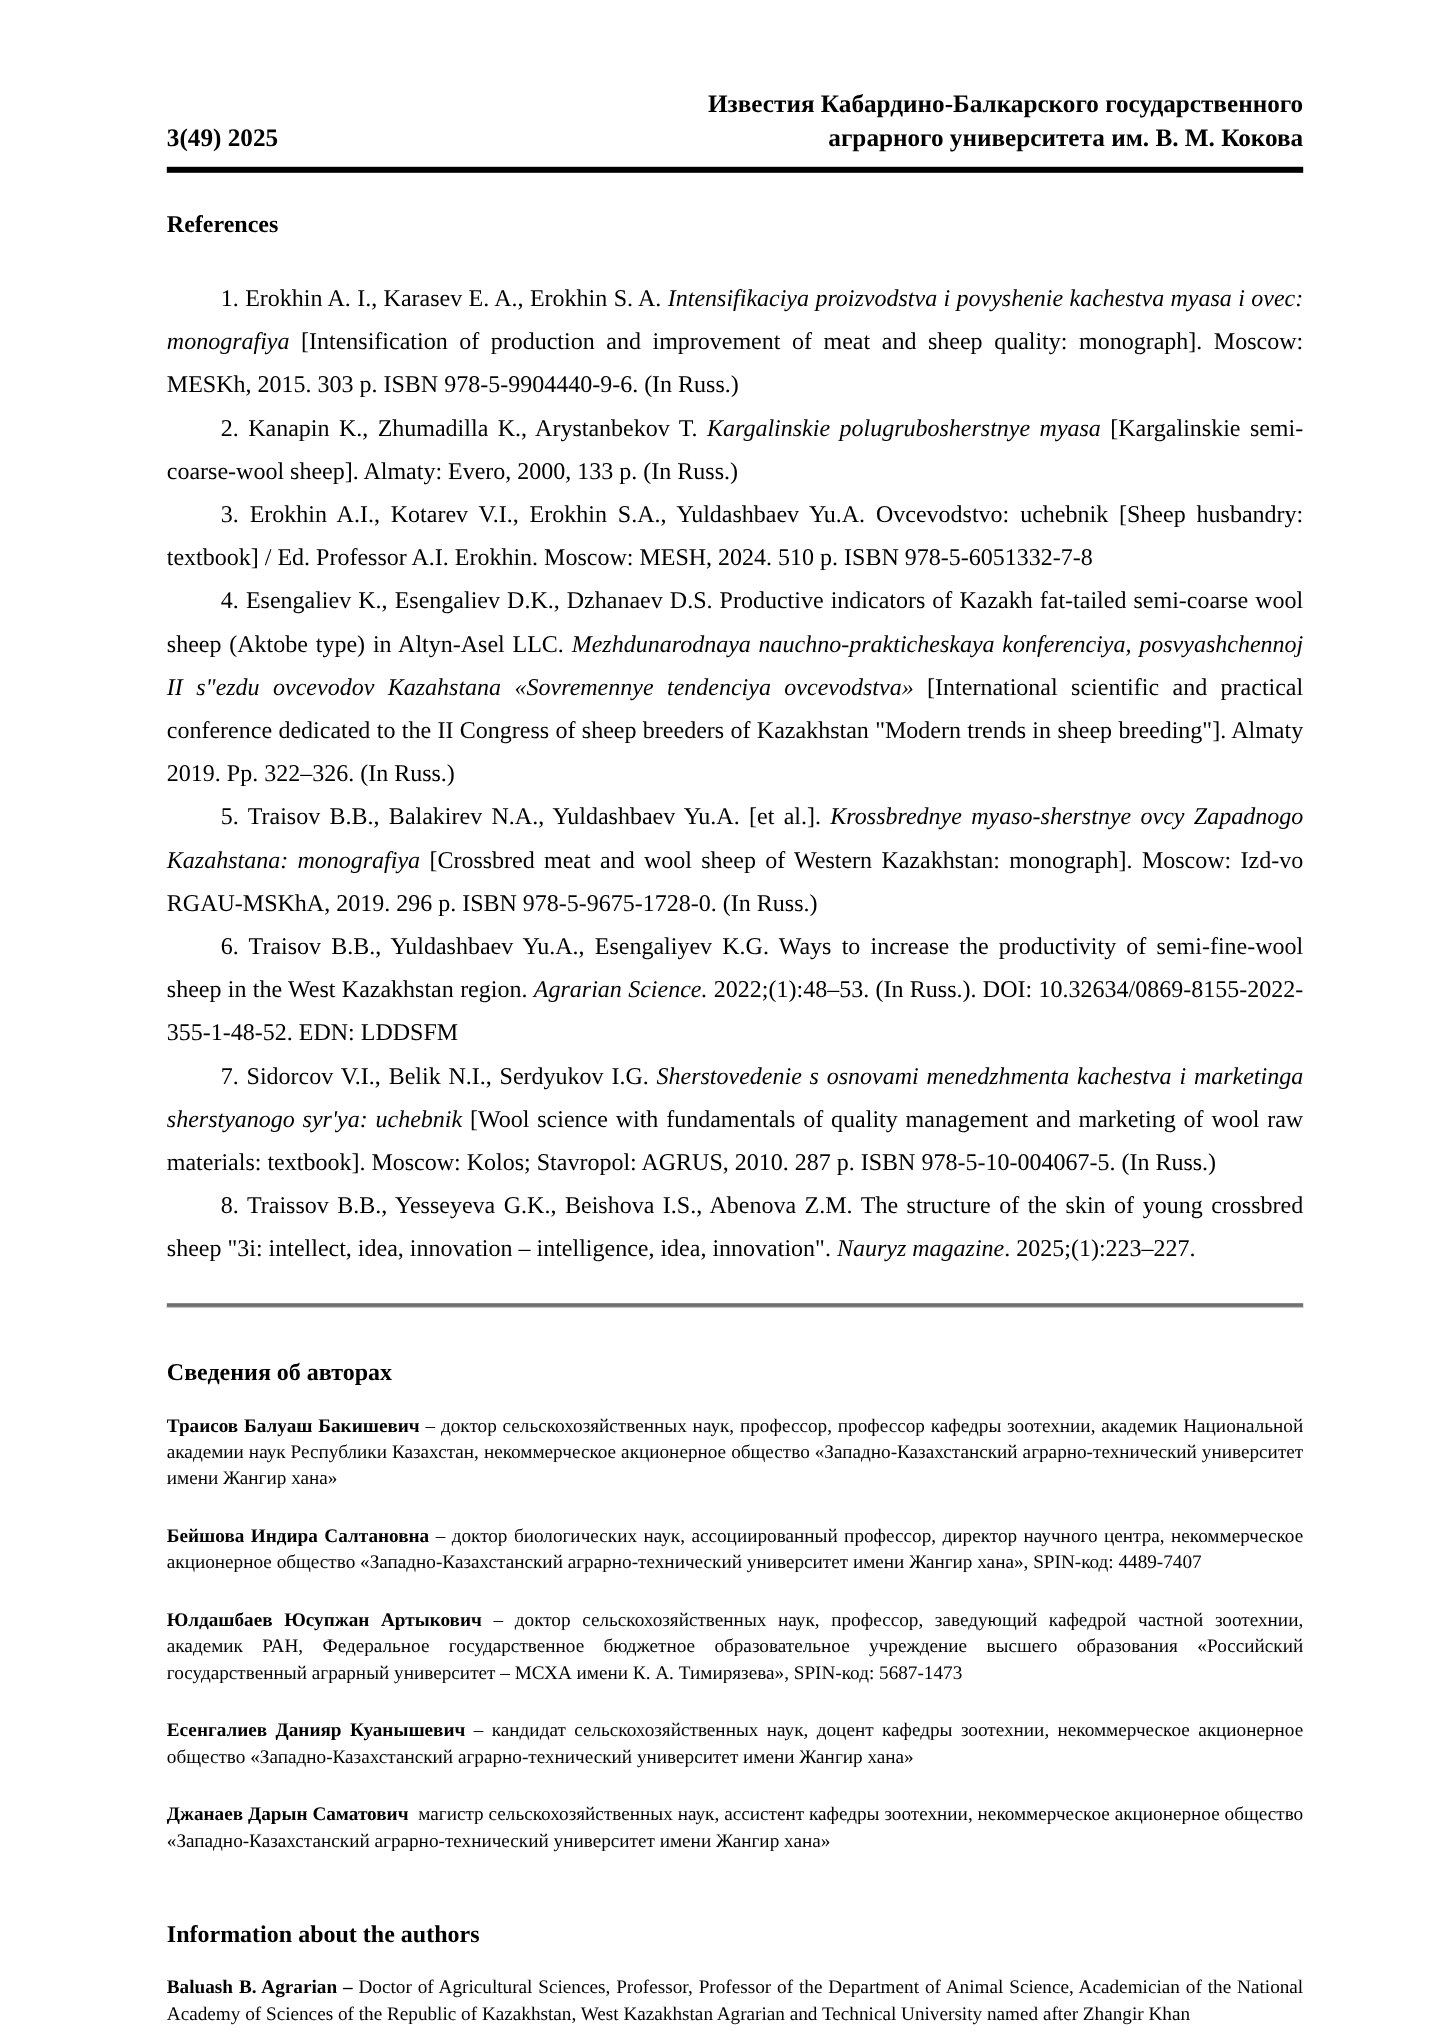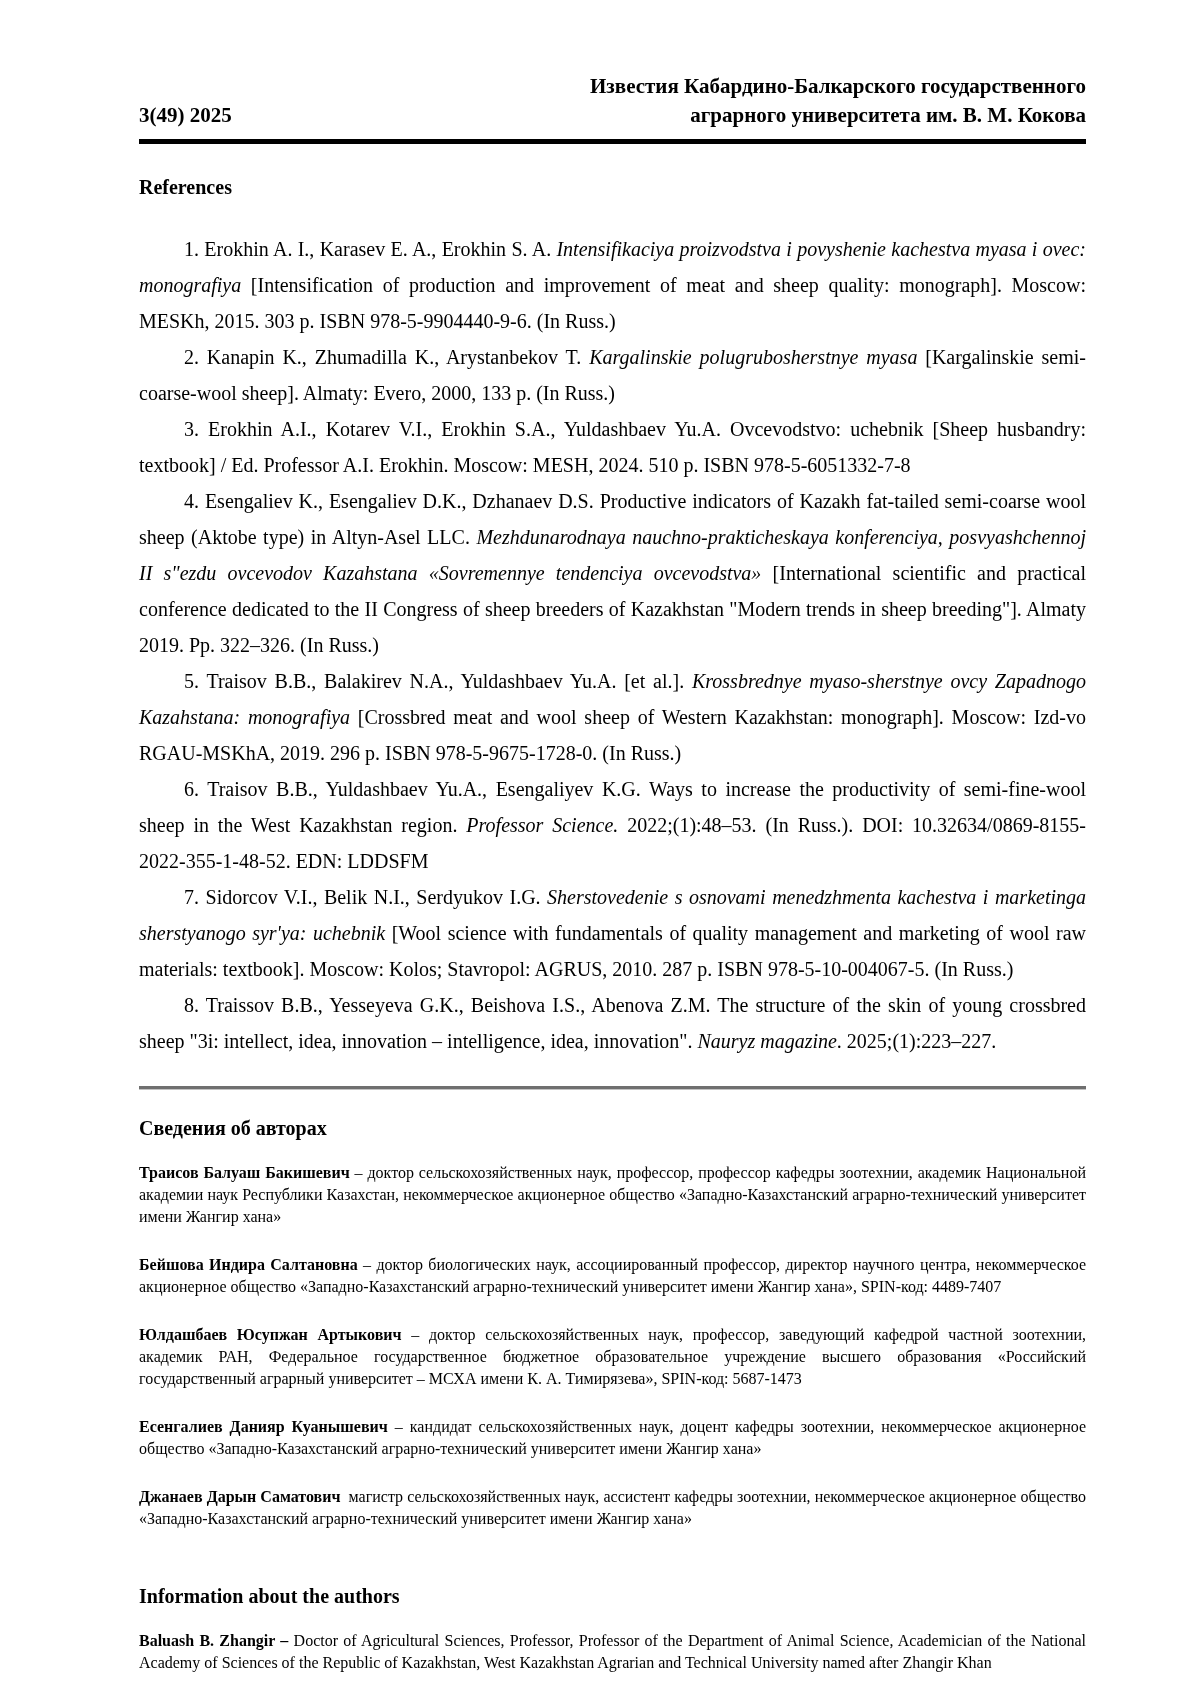--- a/index.html
+++ b/index.html
@@ -47,21 +47,21 @@
     text-indent: 45px;
   }
   .refs em { font-style: italic; }
   .section-divider {
     border: none;
     height: 3px;
     background: #6f6f6f;
     border-bottom: 1px solid #c2c2c2;
     margin: 27px 0 0 0;
   }
-  .h-authors-ru { margin-top: 25px; }
+  .h-authors-ru { margin-top: 41px; }
   .authors p {
     margin: 26px 0 0 0;
     font-size: 16px;
     line-height: 22px;
     text-align: justify;
   }
   .authors p:first-child { margin-top: 21px; }
   .authors strong { font-weight: bold; }
   .h-authors-en { margin-top: 53px; }
   .page-number {
@@ -87,38 +87,38 @@
   <div class="header-rule"></div>
 
   <h2 class="section-heading h-references">References</h2>
 
   <div class="refs">
       <p><span>1.  Erokhin A. I., Karasev E. A., Erokhin S. A. </span><em>Intensifikaciya proizvodstva i povyshenie kachestva myasa i ovec: monografiya</em><span> [Intensification of production and improvement of meat and sheep quality: monograph]. Moscow: MESKh, 2015. 303 p. ISBN 978-5-9904440-9-6. (In Russ.)</span></p>
       <p><span>2.  Kanapin K., Zhumadilla K., Arystanbekov T. </span><em>Kargalinskie polugrubosherstnye myasa</em><span> [Kargalinskie semi-coarse-wool sheep]. Almaty: Evero, 2000, 133 p. (In Russ.)</span></p>
       <p><span>3.  Erokhin A.I., Kotarev V.I., Erokhin S.A., Yuldashbaev Yu.A. Ovcevodstvo: uchebnik [Sheep husbandry: textbook] / Ed. Professor A.I. Erokhin. Moscow: MESH, 2024. 510 p. ISBN 978-5-6051332-7-8</span></p>
       <p><span>4.  Esengaliev K., Esengaliev D.K., Dzhanaev D.S. Productive indicators of Kazakh fat-tailed semi-coarse wool sheep (Aktobe type) in Altyn-Asel LLC. </span><em>Mezhdunarodnaya nauchno-prakticheskaya konferenciya, posvyashchennoj II s"ezdu ovcevodov Kazahstana «Sovremennye tendenciya ovcevodstva»</em><span> [International scientific and practical conference dedicated to the II Congress of sheep breeders of Kazakhstan "Modern trends in sheep breeding"]. Almaty 2019. Pp. 322–326. (In Russ.)</span></p>
       <p><span>5.  Traisov B.B., Balakirev N.A., Yuldashbaev Yu.A. [et al.]. </span><em>Krossbrednye myaso-sherstnye ovcy Zapadnogo Kazahstana: monografiya</em><span> [Crossbred meat and wool sheep of Western Kazakhstan: monograph]. Moscow: Izd-vo RGAU-MSKhA, 2019. 296 p. ISBN 978-5-9675-1728-0. (In Russ.)</span></p>
-      <p><span>6.  Traisov B.B., Yuldashbaev Yu.A., Esengaliyev K.G. Ways to increase the productivity of semi-fine-wool sheep in the West Kazakhstan region. </span><em>Professor Science.</em><span> 2022;(1):48–53. (In Russ.). DOI: 10.32634/0869-8155-2022-355-1-48-52. EDN: LDDSFM</span></p>
+      <p><span>6.  Traisov B.B., Yuldashbaev Yu.A., Esengaliyev K.G. Ways to increase the productivity of semi-fine-wool sheep in the West Kazakhstan region. </span><em>Agrarian Science.</em><span> 2022;(1):48–53. (In Russ.). DOI: 10.32634/0869-8155-2022-355-1-48-52. EDN: LDDSFM</span></p>
       <p><span>7.  Sidorcov V.I., Belik N.I., Serdyukov I.G. </span><em>Sherstovedenie s osnovami menedzhmenta kachestva i marketinga sherstyanogo syr'ya: uchebnik</em><span> [Wool science with fundamentals of quality management and marketing of wool raw materials: textbook]. Moscow: Kolos; Stavropol: AGRUS, 2010. 287 p. ISBN 978-5-10-004067-5. (In Russ.)</span></p>
       <p><span>8.  Traissov B.B., Yesseyeva G.K., Beishova I.S., Abenova Z.M. The structure of the skin of young crossbred sheep "3i: intellect, idea, innovation – intelligence, idea, innovation". </span><em>Nauryz magazine</em><span>. 2025;(1):223–227.</span></p>
     </div>
 
   <hr class="section-divider">
 
   <h2 class="section-heading h-authors-ru">Сведения об авторах</h2>
 
   <div class="authors">
       <p><strong>Траисов Балуаш Бакишевич</strong> – доктор сельскохозяйственных наук, профессор, профессор кафедры зоотехнии, академик Национальной академии наук Республики Казахстан, некоммерческое акционерное общество «Западно-Казахстанский аграрно-технический университет имени Жангир хана»</p>
       <p><strong>Бейшова Индира Салтановна</strong> – доктор биологических наук, ассоциированный профессор, директор научного центра, некоммерческое акционерное общество «Западно-Казахстанский аграрно-технический университет имени Жангир хана», SPIN-код: 4489-7407</p>
       <p><strong>Юлдашбаев Юсупжан Артыкович</strong> – доктор сельскохозяйственных наук, профессор, заведующий кафедрой частной зоотехнии, академик РАН, Федеральное государственное бюджетное образовательное учреждение высшего образования «Российский государственный аграрный университет – МСХА имени К. А. Тимирязева», SPIN-код: 5687-1473</p>
       <p><strong>Есенгалиев Данияр Куанышевич</strong> – кандидат сельскохозяйственных наук, доцент кафедры зоотехнии, некоммерческое акционерное общество «Западно-Казахстанский аграрно-технический университет имени Жангир хана»</p>
       <p><strong>Джанаев Дарын Саматович</strong>&nbsp; магистр сельскохозяйственных наук, ассистент кафедры зоотехнии, некоммерческое акционерное общество «Западно-Казахстанский аграрно-технический университет имени Жангир хана»</p>
     </div>
 
   <h2 class="section-heading h-authors-en">Information about the authors</h2>
 
   <div class="authors">
-      <p><strong>Baluash B. Zhangir –</strong> Doctor of Agricultural Sciences, Professor, Professor of the Department of Animal Science, Academician of the National Academy of Sciences of the Republic of Kazakhstan, West Kazakhstan Agrarian and Technical University named after Zhangir Khan</p>
+      <p><strong>Baluash B. Agrarian –</strong> Doctor of Agricultural Sciences, Professor, Professor of the Department of Animal Science, Academician of the National Academy of Sciences of the Republic of Kazakhstan, West Kazakhstan Agrarian and Technical University named after Zhangir Khan</p>
     </div>
 
   <div class="page-number">103</div>
 
 </div>
 
 </body></html>

